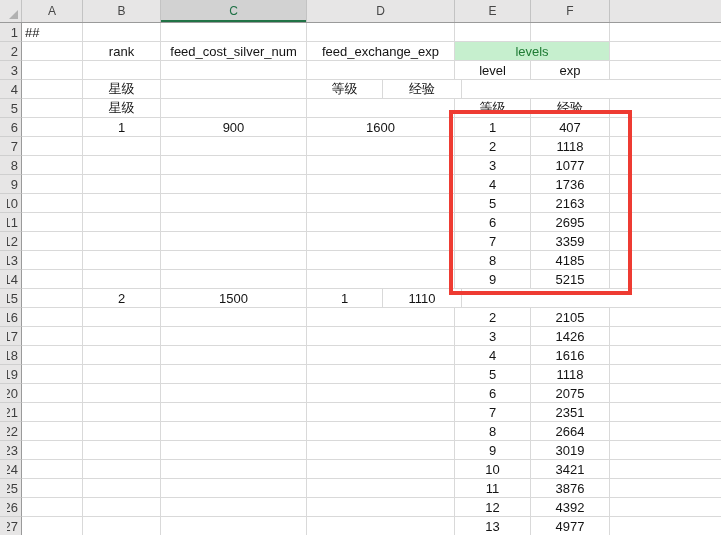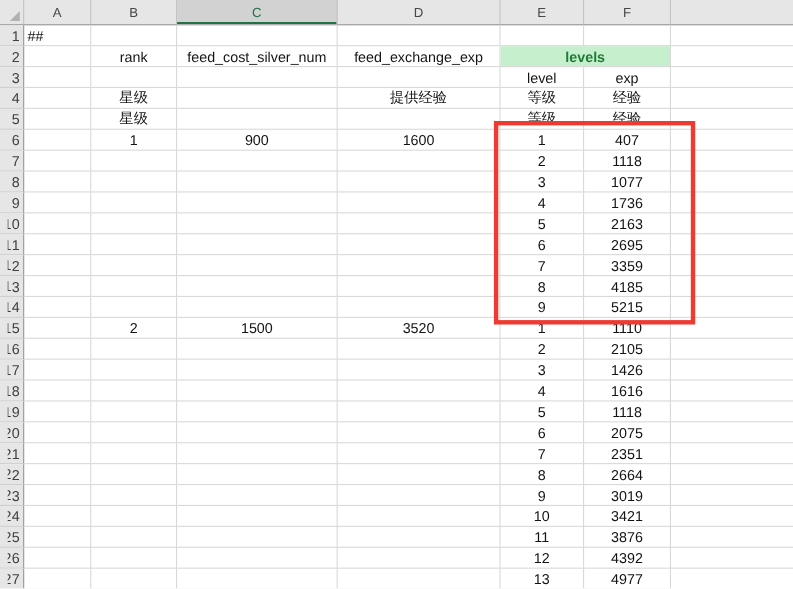--- a/index.html
+++ b/index.html
@@ -36,21 +36,21 @@
   .tens{display:inline-block;width:4px;overflow:hidden;direction:rtl;flex-shrink:0;}
   .cell{
     box-sizing:border-box;border-right:1px solid #D9D9D9;border-bottom:1px solid #D9D9D9;
     font-size:13px;color:#141414;
     display:flex;align-items:center;justify-content:center;
     white-space:nowrap;overflow:hidden;flex-shrink:0;
   }
   .cA{width:61px}.cB{width:78px}.cC{width:146px}.cD{width:148px}.cE{width:76px}.cF{width:79px}
   .cG{flex:1;border-right:none;}
   .cell.left{justify-content:flex-start;padding-left:3px;}
-  .merged-ef{width:155px;font-weight:bold;}
+  .merged-ef{width:155px;}
   
   .red-box{
     position:absolute;left:449px;top:110px;width:183px;height:185px;
     box-sizing:border-box;border:4px solid #EE3B32;
     pointer-events:none;z-index:5;
   }
 </style>
 </head>
 <body>
 
@@ -96,21 +96,20 @@
         <div class="cell cD"></div>
         <div class="cell cE">level</div>
         <div class="cell cF">exp</div>
         <div class="cell cG"></div>
       </div>
       <div class="row">
         <div class="rownum">4</div>
         <div class="cell cA"></div>
         <div class="cell cB">星级</div>
         <div class="cell cC"></div>
-        <div class="cell cD">提供经验</div>
         <div class="cell cE">等级</div>
         <div class="cell cF">经验</div>
         <div class="cell cG"></div>
       </div>
       <div class="row">
         <div class="rownum">5</div>
         <div class="cell cA"></div>
         <div class="cell cB">星级</div>
         <div class="cell cC"></div>
         <div class="cell cD"></div>
@@ -206,21 +205,20 @@
         <div class="cell cD"></div>
         <div class="cell cE">9</div>
         <div class="cell cF">5215</div>
         <div class="cell cG"></div>
       </div>
       <div class="row">
         <div class="rownum"><span class="tens">1</span>5</div>
         <div class="cell cA"></div>
         <div class="cell cB">2</div>
         <div class="cell cC">1500</div>
-        <div class="cell cD">3520</div>
         <div class="cell cE">1</div>
         <div class="cell cF">1110</div>
         <div class="cell cG"></div>
       </div>
       <div class="row">
         <div class="rownum"><span class="tens">1</span>6</div>
         <div class="cell cA"></div>
         <div class="cell cB"></div>
         <div class="cell cC"></div>
         <div class="cell cD"></div>

